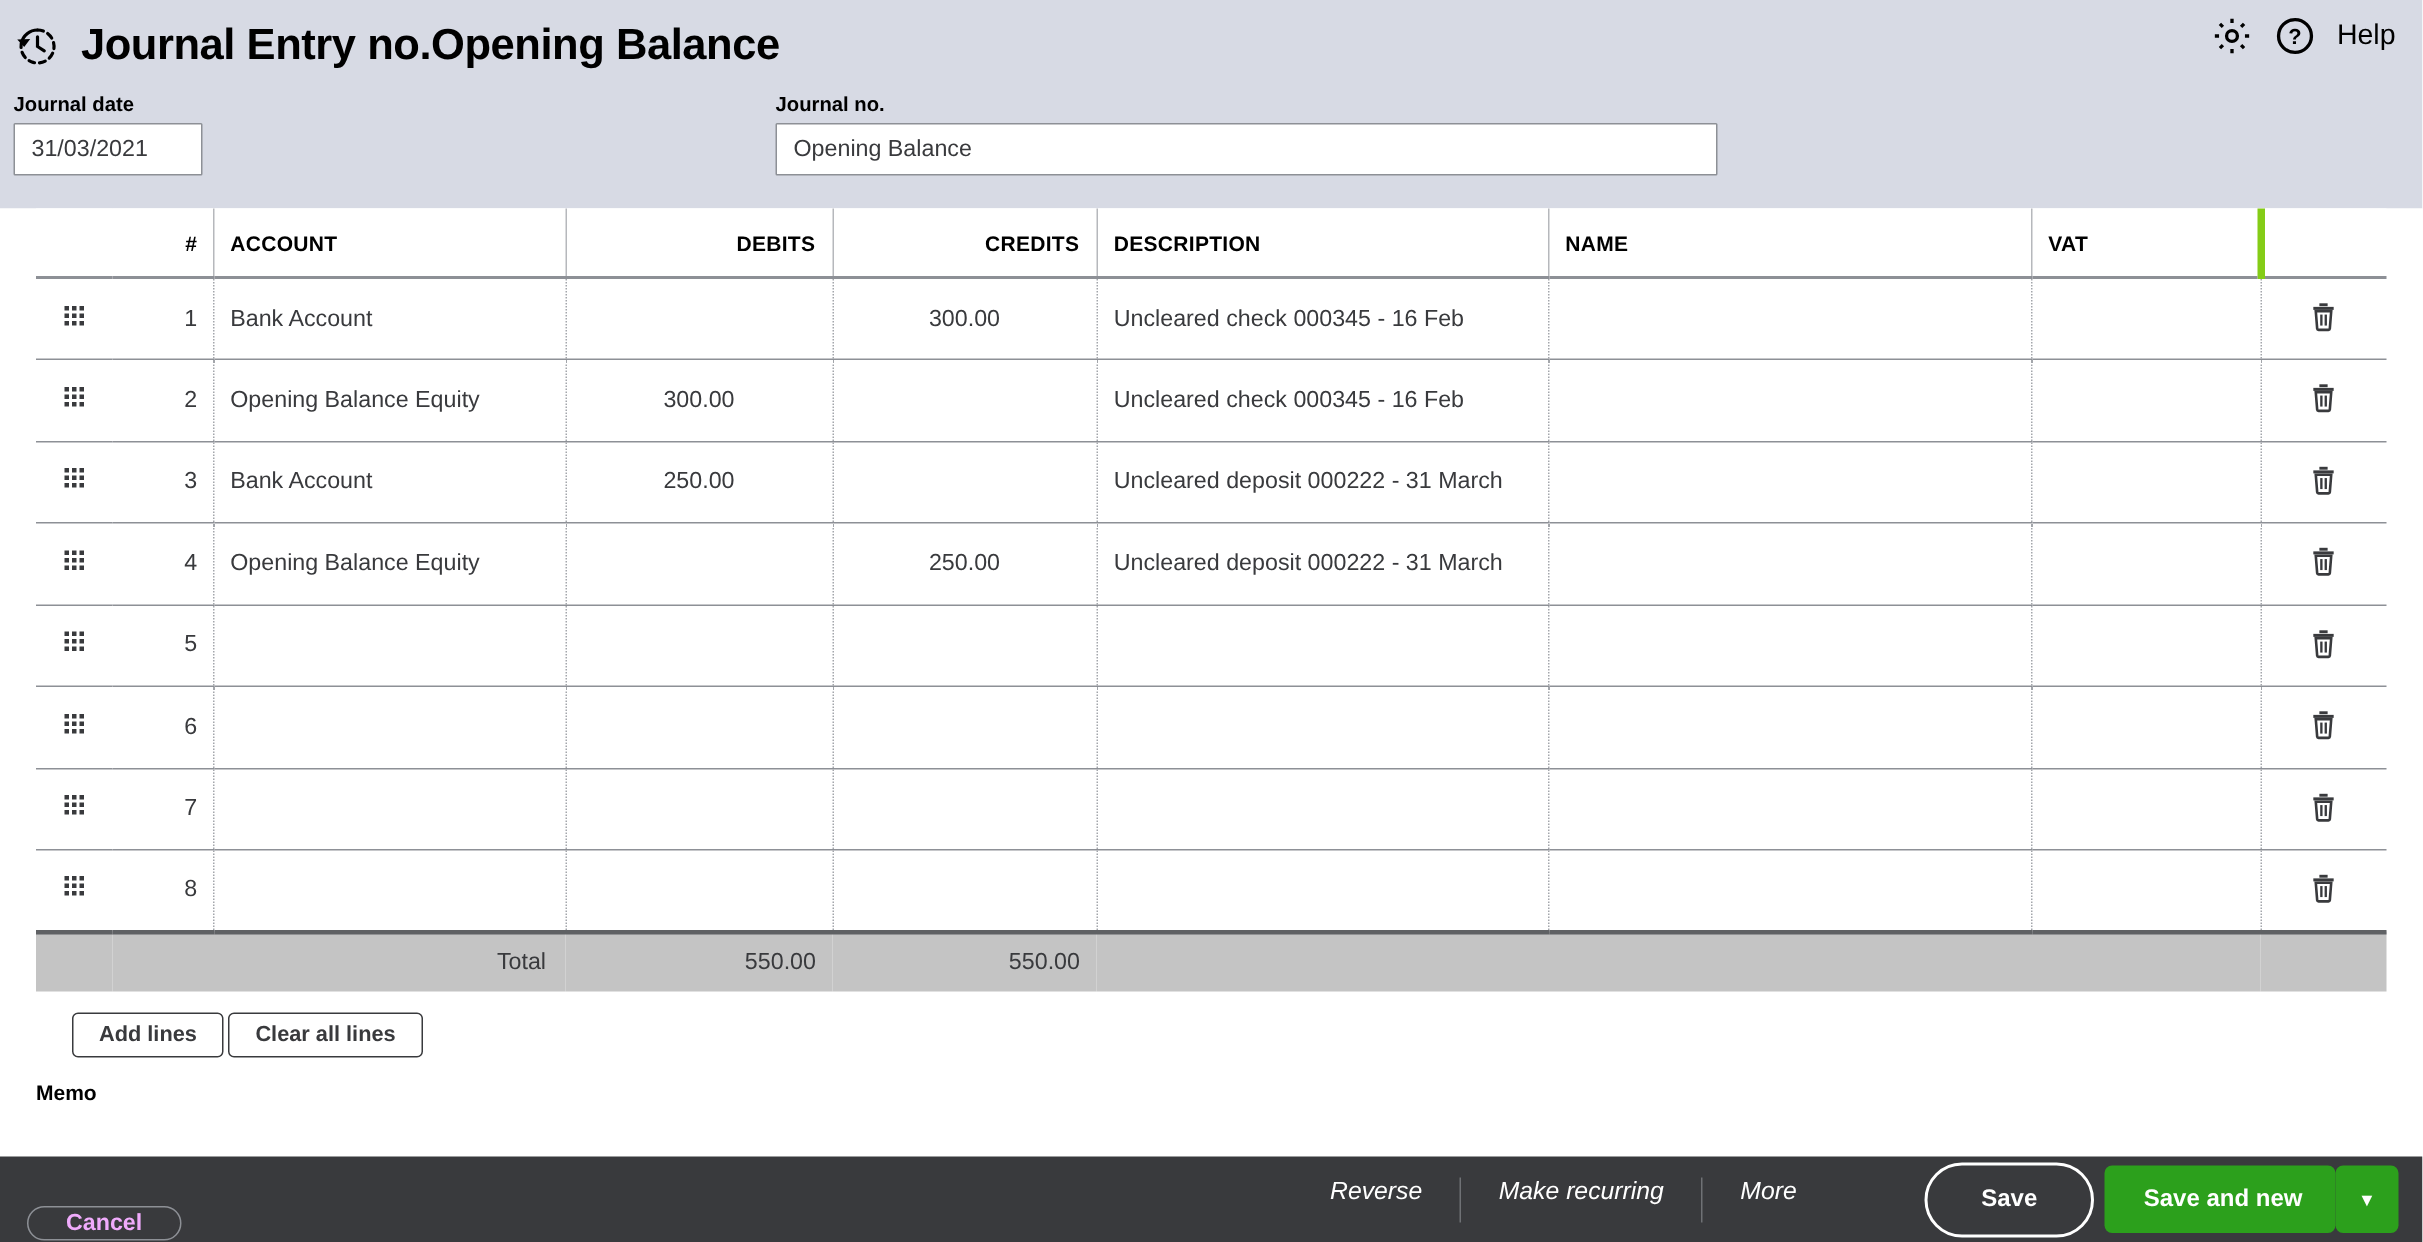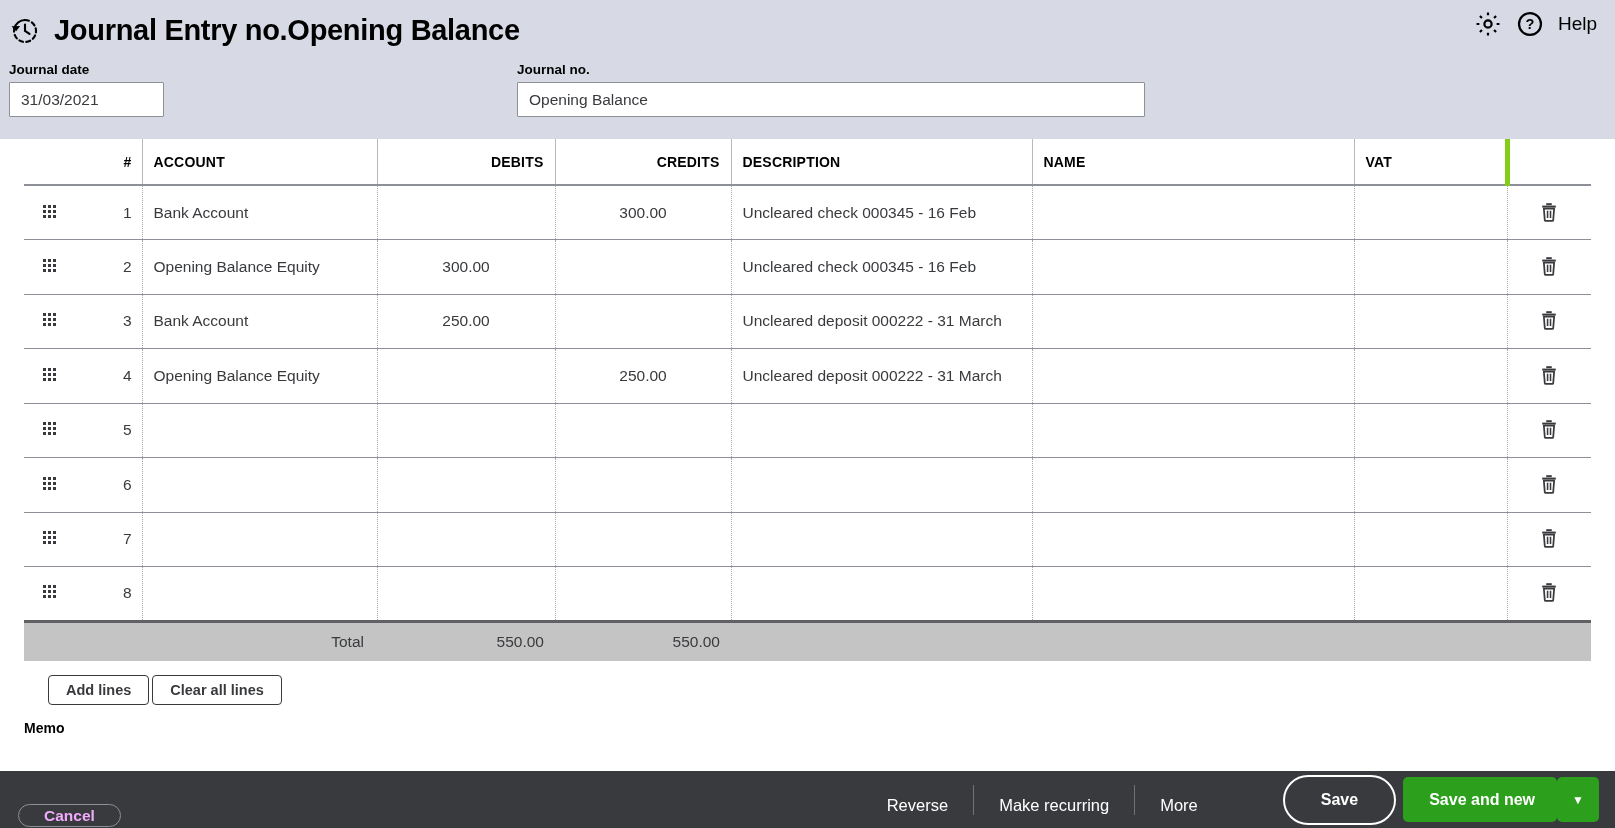--- a/index.html
+++ b/index.html
@@ -93,21 +93,21 @@
     height: 35px;
     font-family: "Liberation Sans", sans-serif;
     font-size: 15.5px;
     color: #393a3d;
     padding: 0 11px;
     outline: none;
     border-radius: 1px;
   }
 
   #journal-date-block { left: 9px; top: 0; }
-  #journal-date-input { width: 155px; }
+  #journal-date-input { width: 126px; }
 
   #journal-no-block { left: 517px; top: 0; }
   #journal-no-input { width: 628px; }
 
   .checkbox-block {
     position: absolute;
     left: 1090px;
     top: 21px;
     display: flex;
     align-items: center;
@@ -279,21 +279,22 @@
     height: 23px;
     padding: 0 25px;
     cursor: pointer;
     margin-left: 8px;
     margin-top: 32px;
   }
 
   .footer-center {
     margin-left: auto;
     display: flex;
-    align-items: flex-end;
+    align-items: flex-start;
+    font-style: italic;
   }
 
   .footer-link {
     color: #ffffff;
     font-size: 16.5px;
     padding: 0 25px;
     cursor: pointer;
     white-space: nowrap;
   }
 

